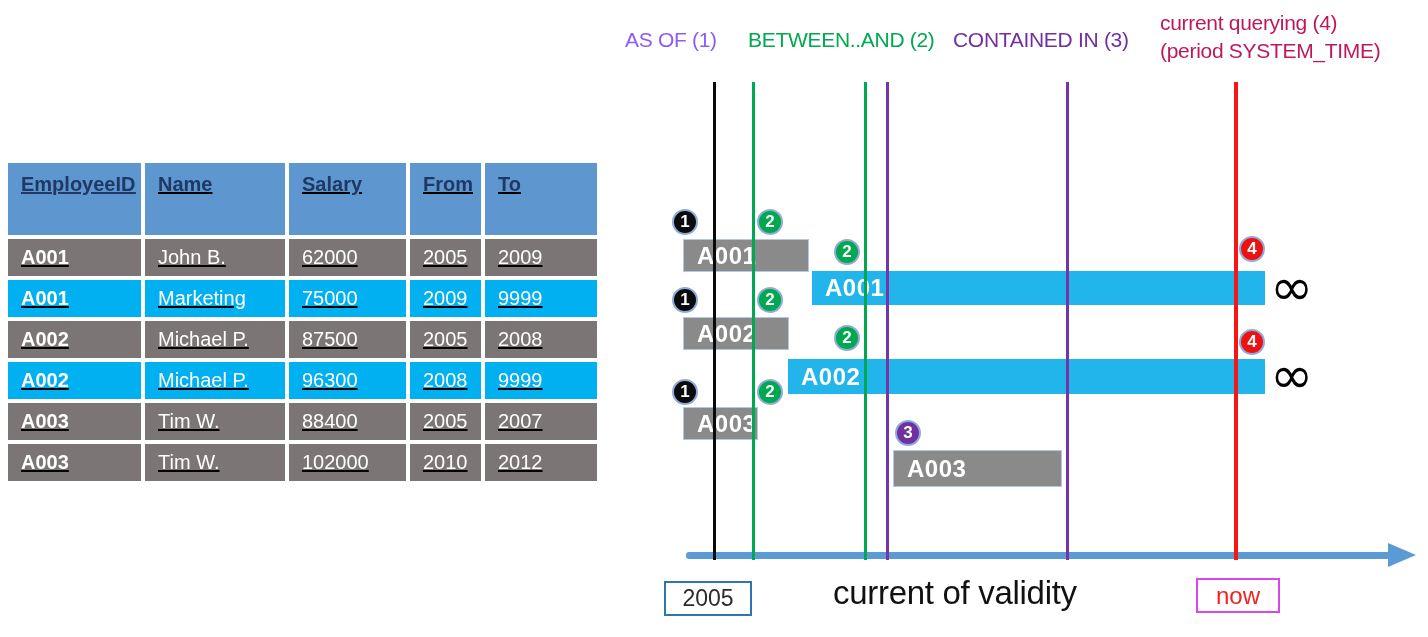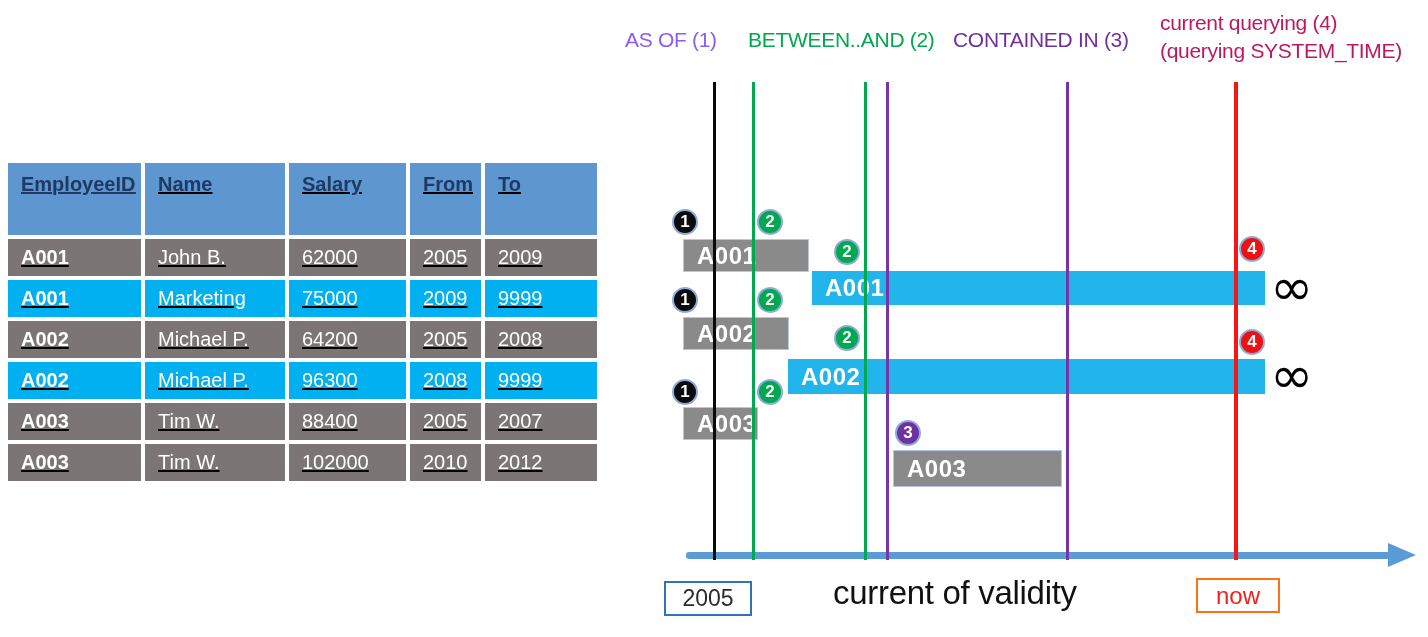--- a/index.html
+++ b/index.html
@@ -57,21 +57,21 @@
     border-left:28px solid #5B9BD5; border-top:12px solid transparent; border-bottom:12px solid transparent;
   }
   .year-box {
     position:absolute; left:664px; top:581px; width:84px; height:31px;
     border:2px solid #2E75B6; color:#2B2B2B; font-size:23px;
     display:flex; align-items:center; justify-content:center;
   }
   .axis-title { position:absolute; left:833px; top:574px; font-size:33px; color:#111111; letter-spacing:-0.3px; }
   .now-box {
     position:absolute; left:1196px; top:578px; width:80px; height:31px;
-    border:2px solid #f97316; color:#F52020; font-size:24px;
+    border:2px solid #d946ef; color:#F52020; font-size:24px;
     display:flex; align-items:center; justify-content:center;
   }
 </style>
 </head>
 <body>
 
 <div class="stage">
 
   <table class="emp">
     <colgroup>
@@ -101,21 +101,21 @@
       <tr class="row-cyan">
         <td class="c1">A001</td>
         <td>Marketing</td>
         <td>75000</td>
         <td>2009</td>
         <td>9999</td>
       </tr>
       <tr class="row-gray">
         <td class="c1">A002</td>
         <td>Michael P.</td>
-        <td>64200</td>
+        <td>87500</td>
         <td>2005</td>
         <td>2008</td>
       </tr>
       <tr class="row-cyan">
         <td class="c1">A002</td>
         <td>Michael P.</td>
         <td>96300</td>
         <td>2008</td>
         <td>9999</td>
       </tr>
@@ -134,21 +134,21 @@
         <td>2012</td>
       </tr>
     </tbody>
   </table>
 
   <div class="legend lg-black" style="left:625px;top:28px">AS OF (1)</div>
   <div class="legend lg-green" style="left:748px;top:28px">BETWEEN..AND (2)</div>
   <div class="legend lg-purple" style="left:953px;top:28px">CONTAINED IN (3)</div>
   <div class="legend lg-red" style="left:1160px;top:9px">
     <div>current querying (4)</div>
-    <div>(querying SYSTEM_TIME)</div>
+    <div>(period SYSTEM_TIME)</div>
   </div>
 
   <div class="bar bar-gray" style="left:683px;top:239px;width:126px;height:33px">
     <span class="bar-label">A001</span>
   </div>
   <div class="bar bar-cyan" style="left:812px;top:271px;width:453px;height:34px">
     <span class="bar-label">A001</span>
   </div>
   <div class="bar bar-gray" style="left:683px;top:317px;width:106px;height:33px">
     <span class="bar-label">A002</span>

